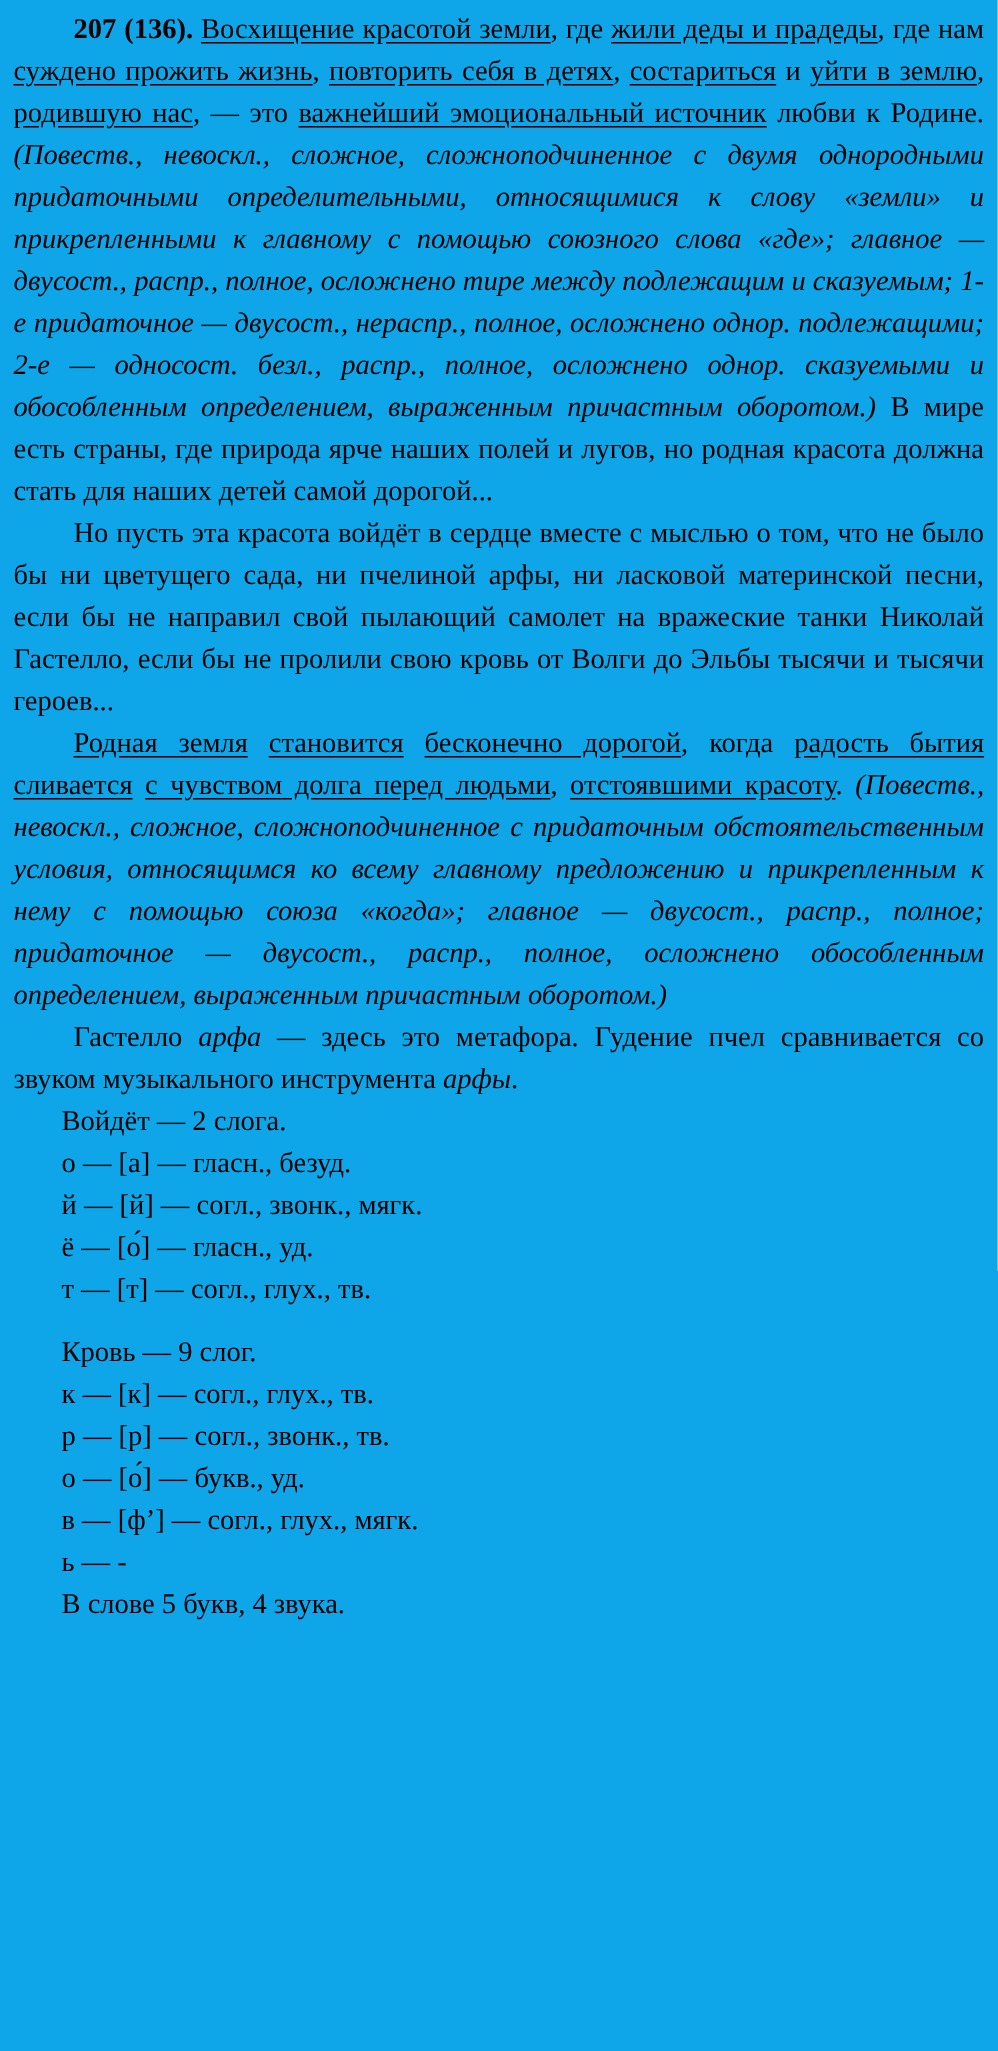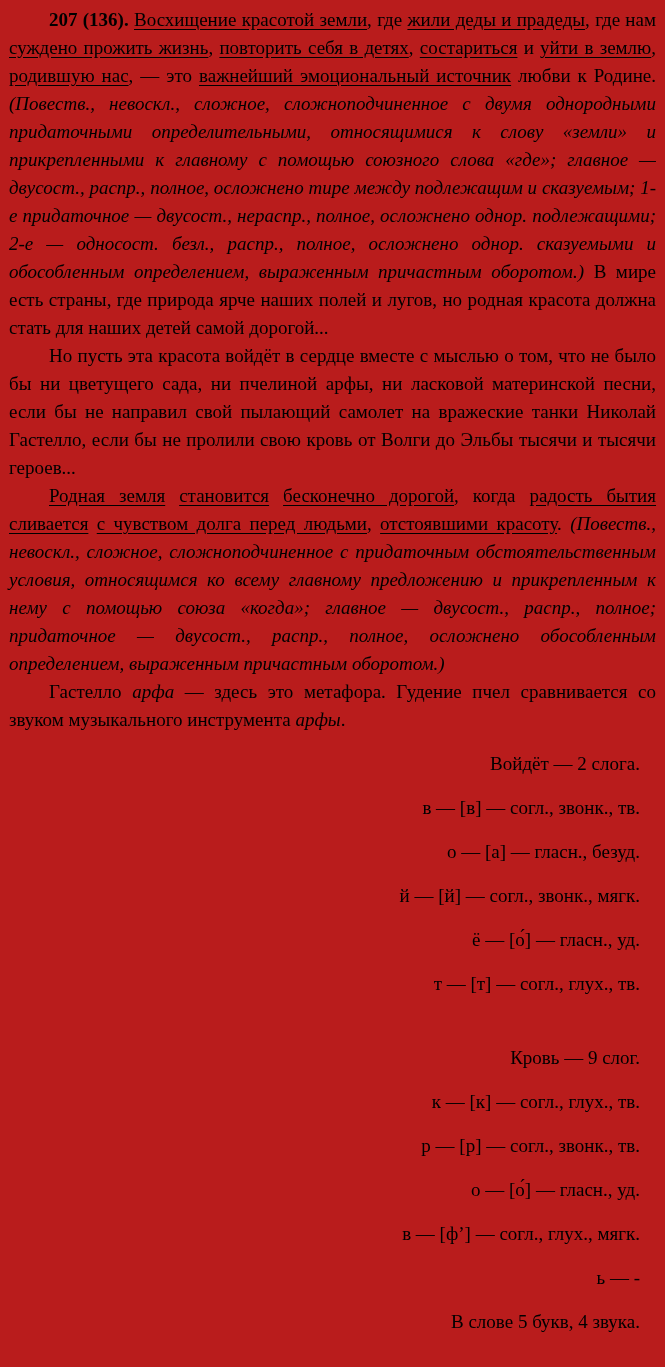--- a/index.html
+++ b/index.html
@@ -4,61 +4,60 @@
 <style>
   html, body {
     margin: 0;
     padding: 0;
     background: #ffffff;
   }
   .page {
     box-sizing: border-box;
     width: 665px;
     min-height: 1367px;
-    background: #b91c1c;
+    background: #0ea5e9;
     color: #000000;
     font-family: "Liberation Serif", "DejaVu Serif", serif;
     font-size: 19px;
     line-height: 28px;
     padding: 6px 9px 10px 9px;
   }
   .para {
     margin: 0;
     text-align: justify;
     text-indent: 40px;
   }
   .pline {
-    margin: 16px;
-    text-align: right;
+    margin: 0;
+    text-align: left;
     padding-left: 32px;
   }
   .spacer {
     height: 14px;
   }
   .s-b { font-weight: bold; }
   .s-i { font-style: italic; }
   .s-u { text-decoration: underline; text-underline-offset: 3px; }
 </style>
 </head>
 <body>
 
 <div class="page">
   <div id="doc-content">
       <p class="para"><span class="s-b">207 (136). </span><span class="s-u">Восхищение красотой земли</span><span>, где </span><span class="s-u">жили деды и прадеды</span><span>, где нам </span><span class="s-u">суждено прожить жизнь</span><span>, </span><span class="s-u">повторить себя в детях</span><span>, </span><span class="s-u">состариться</span><span> и </span><span class="s-u">уйти в землю</span><span>, </span><span class="s-u">родившую нас</span><span>, — это </span><span class="s-u">важнейший эмоциональный источник</span><span> любви к Родине. </span><span class="s-i">(Повеств., невоскл., сложное, сложноподчиненное с двумя однородными придаточными определительными, относящимися к слову «земли» и прикрепленными к главному с помощью союзного слова «где»; главное — двусост., распр., полное, осложнено тире между подлежащим и сказуемым; 1-е придаточное — двусост., нераспр., полное, осложнено однор. подлежащими; 2-е — односост. безл., распр., полное, осложнено однор. сказуемыми и обособленным определением, выраженным причастным оборотом.)</span><span> В мире есть страны, где природа ярче наших полей и лугов, но родная красота должна стать для наших детей самой дорогой...</span></p>
       <p class="para"><span>Но пусть эта красота войдёт в сердце вместе с мыслью о том, что не было бы ни цветущего сада, ни пчелиной арфы, ни ласковой материнской песни, если бы не направил свой пылающий самолет на вражеские танки Николай Гастелло, если бы не пролили свою кровь от Волги до Эльбы тысячи и тысячи героев...</span></p>
       <p class="para"><span class="s-u">Родная земля</span><span> </span><span class="s-u">становится</span><span> </span><span class="s-u">бесконечно дорогой</span><span>, когда </span><span class="s-u">радость бытия</span><span> </span><span class="s-u">сливается</span><span> </span><span class="s-u">с чувством долга перед людьми</span><span>, </span><span class="s-u">отстоявшими красоту</span><span>. </span><span class="s-i">(Повеств., невоскл., сложное, сложноподчиненное с придаточным обстоятельственным условия, относящимся ко всему главному предложению и прикрепленным к нему с помощью союза «когда»; главное — двусост., распр., полное; придаточное — двусост., распр., полное, осложнено обособленным определением, выраженным причастным оборотом.)</span></p>
       <p class="para"><span>Гастелло </span><span class="s-i">арфа</span><span> — здесь это метафора. Гудение пчел сравнивается со звуком музыкального инструмента </span><span class="s-i">арфы</span><span>.</span></p>
       <p class="pline"><span>Войдёт — 2 слога.</span></p>
-      <p class="pline"><span>в — [в] — согл., звонк., тв.</span></p>
       <p class="pline"><span>о — [а] — гласн., безуд.</span></p>
       <p class="pline"><span>й — [й] — согл., звонк., мягк.</span></p>
       <p class="pline"><span>ё — [о́] — гласн., уд.</span></p>
       <p class="pline"><span>т — [т] — согл., глух., тв.</span></p>
       <div class="spacer"></div>
       <p class="pline"><span>Кровь — 9 слог.</span></p>
       <p class="pline"><span>к — [к] — согл., глух., тв.</span></p>
       <p class="pline"><span>р — [р] — согл., звонк., тв.</span></p>
-      <p class="pline"><span>о — [о́] — гласн., уд.</span></p>
+      <p class="pline"><span>о — [о́] — букв., уд.</span></p>
       <p class="pline"><span>в — [ф’] — согл., глух., мягк.</span></p>
       <p class="pline"><span>ь — -</span></p>
       <p class="pline"><span>В слове 5 букв, 4 звука.</span></p>
     </div>
 </div>
 
 </body></html>

